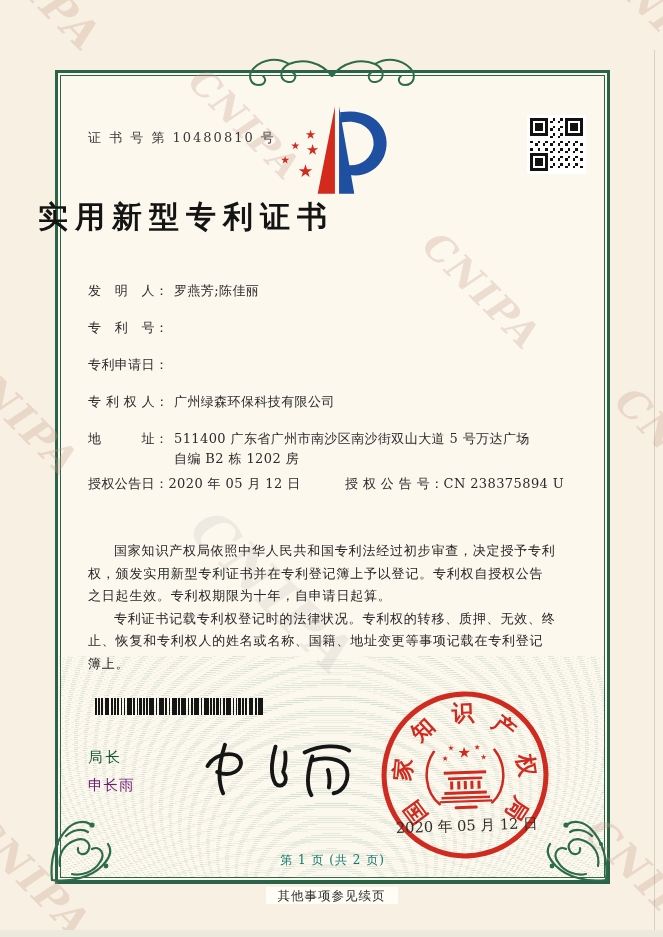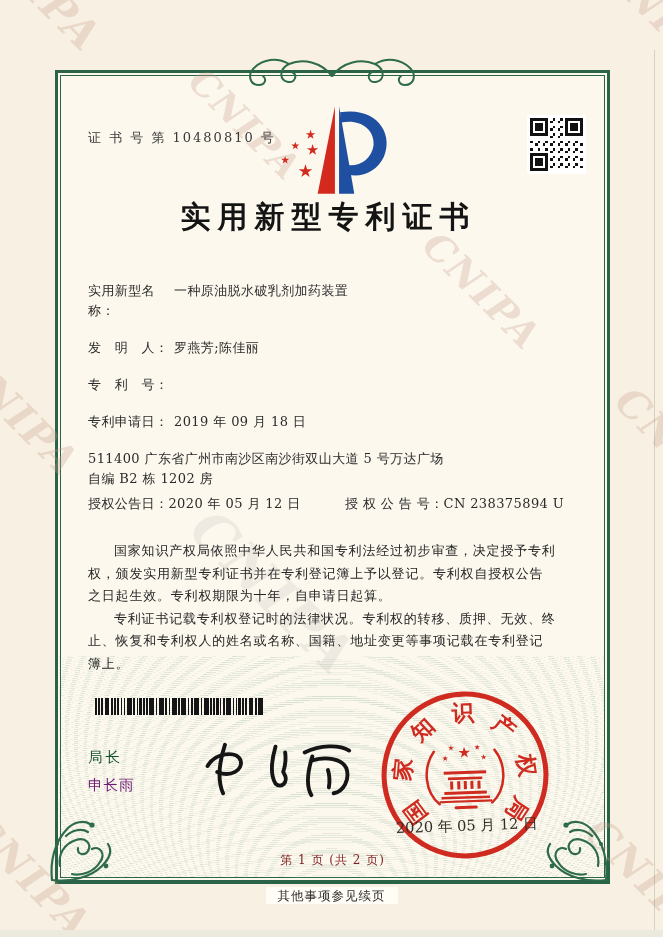--- a/index.html
+++ b/index.html
@@ -30,40 +30,40 @@
     background:
       repeating-radial-gradient(ellipse 900px 260px at 50% 130%, rgba(96,148,108,.15) 0 1.2px, transparent 1.2px 6.5px),
       repeating-radial-gradient(ellipse 1100px 300px at 50% -30%, rgba(96,148,108,.09) 0 1.2px, transparent 1.2px 8px);
   }
   .ornament{position:absolute;z-index:2;}
   
   .z2{z-index:2;}
   .cert-no{left:88px;top:104px;font-size:13px;letter-spacing:2px;color:#3a3a3a;margin-top:25px;}
   .logo{left:276px;top:104px;}
   .qr{left:527px;top:115px;width:59px;height:59px;background:#fff;padding:3px;box-sizing:border-box;}
-  .title{left:71px;top:197px;width:515px;text-align:center;font-size:30px;font-weight:700;letter-spacing:7px;color:#141414;}
+  .title{left:38px;top:197px;width:515px;font-size:30px;font-weight:700;letter-spacing:7px;color:#141414;}
   .fields{left:88px;top:281px;width:478px;font-size:13px;line-height:20px;letter-spacing:.4px;}
   .frow{margin-bottom:17px;display:flex;}
   .frow .lbl{flex:0 0 86px;}
   .frow.addr{margin-bottom:5px;}
   .frow.grant{position:relative;display:block;}
   .grant-right{position:absolute;left:257px;top:0;}
   .paras{left:88px;top:540px;width:468px;font-size:13px;line-height:22.5px;letter-spacing:.8px;color:#262626;}
   .paras p{margin:0;text-indent:2em;}
   .barcode{
     left:95px;top:698px;width:170px;height:17px;
     background:
       repeating-linear-gradient(90deg,#151515 0 1.6px,transparent 1.6px 3.2px),
       repeating-linear-gradient(90deg,#151515 0 2.5px,transparent 2.5px 11px);
   }
   .sig-title{left:88px;top:748px;font-size:14.5px;letter-spacing:3px;color:#14532d;}
   .sig-name{left:88px;top:776px;font-size:14.5px;letter-spacing:1px;color:#701a75;}
   .signature{left:192px;top:730px;}
   .stamp{left:378px;top:688px;transform:rotate(-2deg);opacity:.96;z-index:3;}
-  .page-no{left:55px;top:852px;width:555px;text-align:center;font-size:12px;letter-spacing:1px;color:#7f1d1d;}
+  .page-no{left:55px;top:852px;width:555px;text-align:center;font-size:12px;letter-spacing:1px;color:#0f766e;}
   .cont-note{left:0;top:888px;width:663px;text-align:center;font-size:12.5px;letter-spacing:1px;}
   .cont-note span{background:#fffdf6;padding:1px 12px;}
   .edge-line{left:654px;top:50px;width:1px;height:880px;background:rgba(120,112,100,.25);z-index:4;}
   .bottom-strip{left:0;top:930px;width:663px;height:7px;background:#eceadd;z-index:4;}
 </style>
 </head>
 <body>
 
 <div class="wm" style="left:-45px;top:-38px;font-size:42px;">CNIPA</div>
 <div class="wm" style="left:175px;top:103px;font-size:36px;">CNIPA</div>
@@ -149,35 +149,35 @@
     <g fill="#111">
         <path d="M2,2h3v3h-3z M16,2h3v3h-3z M2,16h3v3h-3z"></path>
       </g>
   </svg>
 </div>
 
 <div class="abs z2 title">实用新型专利证书</div>
 
 <div class="abs z2 fields">
   <div class="frow">
-    <span class="lbl">实用新型名称：</span>
-    <span class="val">一种原油脱水破乳剂加药装置</span>
-  </div>
-  <div class="frow">
     <span class="lbl">发　明　人：</span>
     <span class="val">罗燕芳;陈佳丽</span>
   </div>
   <div class="frow">
     <span class="lbl">专　利　号：</span>
   </div>
   <div class="frow">
     <span class="lbl">专利申请日：</span>
-    <span class="val">2019 年 09 月 18 日</span>
+  </div>
+  <div class="frow">
+    <span class="lbl">专 利 权 人：</span>
+    <span class="val">广州绿森环保科技有限公司</span>
   </div>
   <div class="frow addr">
+    <span class="lbl">地　　　址：</span>
     <span class="val">
       <span>511400 广东省广州市南沙区南沙街双山大道 5 号万达广场</span><br>
       <span>自编 B2 栋 1202 房</span>
     </span>
   </div>
   <div class="frow grant">
     <span class="lbl">授权公告日：</span><span>2020 年 05 月 12 日</span>
     <span class="grant-right">
       <span>授 权 公 告 号：</span><span>CN 238375894 U</span>
     </span>

